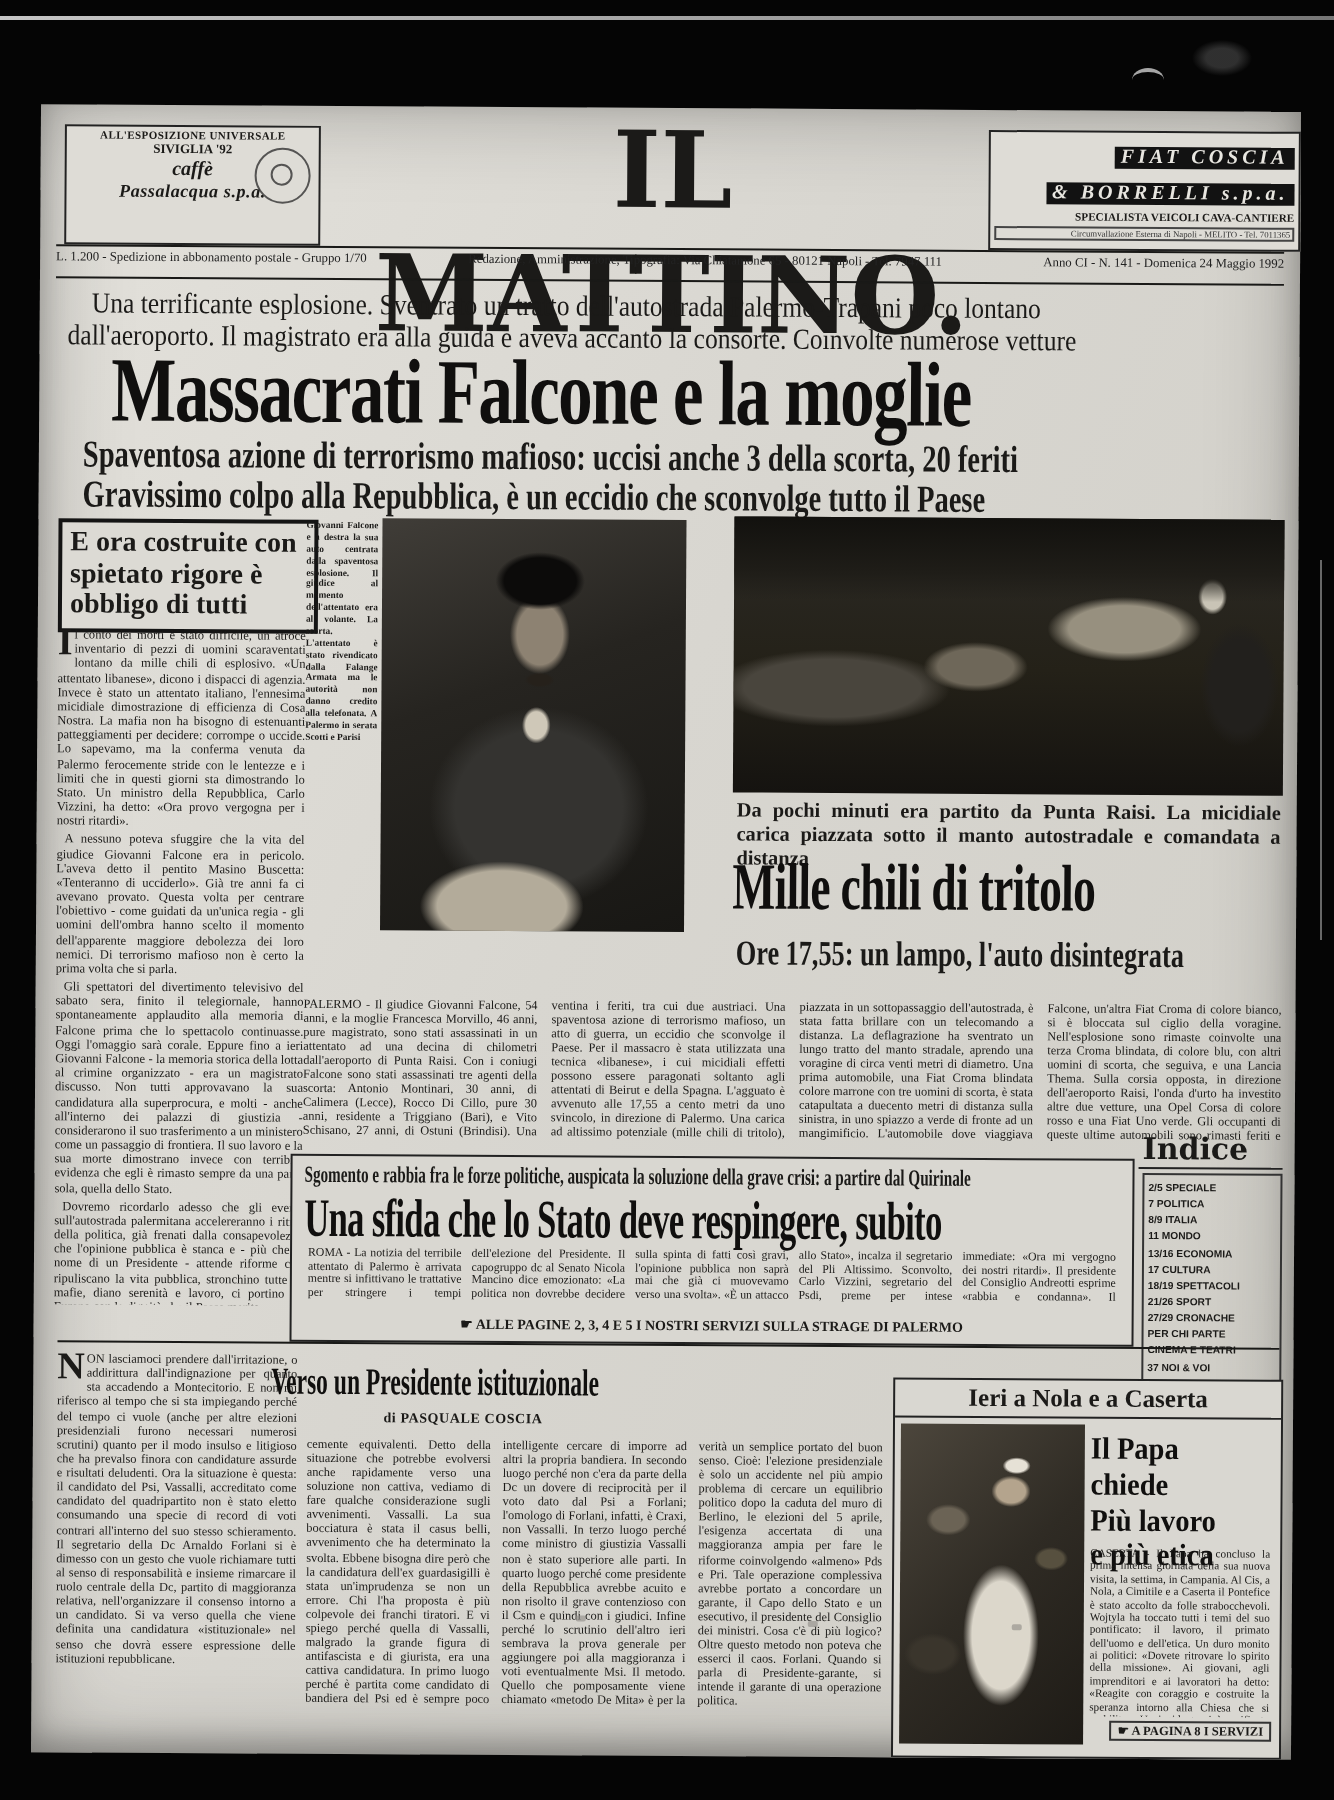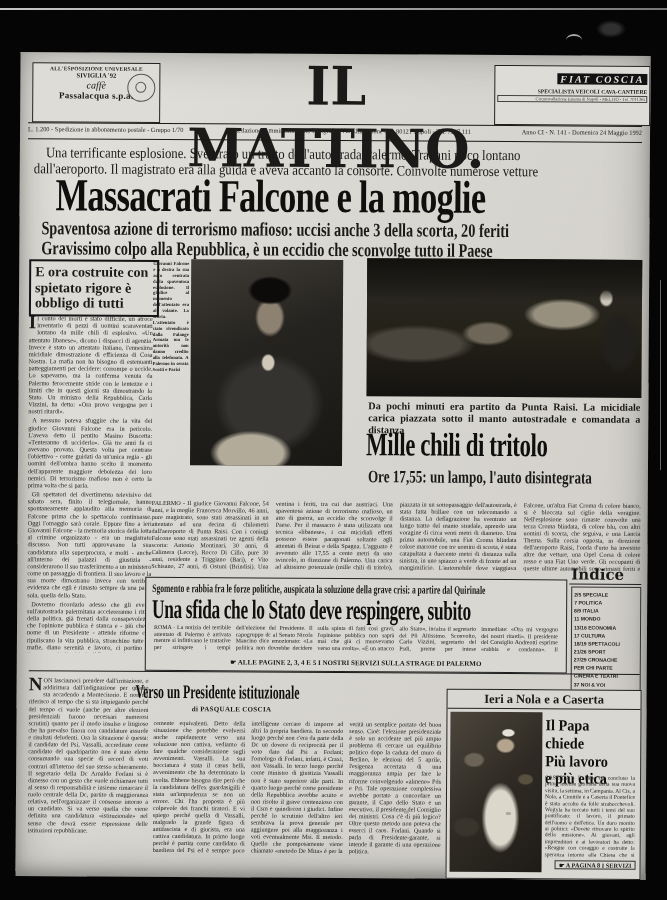--- a/index.html
+++ b/index.html
@@ -22,22 +22,22 @@
     box-shadow:inset 0 0 46px rgba(0,0,0,.28), inset 0 -6px 14px rgba(0,0,0,.25);
     transform:rotate(.35deg);transform-origin:50% 50%;
     color:#1b1a18;
   }
   .rule{background:#191917;height:1px;}
   .nowrap{white-space:nowrap;transform-origin:0 50%;}
   
   #ad-left{left:12px;top:10px;width:122px;height:54px;border:1px solid #222;padding:2px;text-align:center;background:#dedcd6;}
   #ad-left .l1{font-size:5.5px;font-weight:bold;letter-spacing:.2px;}
   #ad-left .l2{font-size:6.5px;font-weight:bold;}
-  #ad-left .coffee{font-size:10px;font-style:italic;font-weight:normal;margin-top:1px;}
-  #ad-left .l4{font-size:9px;font-weight:bold;letter-spacing:.3px;}
+  #ad-left .coffee{font-size:10px;font-style:italic;font-weight:bold;margin-top:1px;}
+  #ad-left .l4{font-size:9px;font-weight:bold;letter-spacing:.3px;font-style:italic;}
   #stamp{position:absolute;right:4px;top:10px;width:26px;height:26px;border:1.5px solid #333;border-radius:50%;opacity:.8;}
   #stamp:after{content:"";position:absolute;left:7px;top:7px;width:9px;height:9px;border:1px solid #333;border-radius:50%;}
   #masthead-title{left:138px;top:2px;width:356px;height:64px;text-align:center;font-weight:bold;font-size:51px;letter-spacing:0px;font-family:"DejaVu Serif",serif;transform:scaleY(1.04);}
   #ad-right{left:474px;top:10px;width:150px;height:54px;border:1px solid #222;padding:2px;text-align:right;background:#dedcd6;}
   #ad-right .blk{display:inline-block;background:#121212;color:#e8e6e0;font-weight:bold;font-style:italic;font-size:10px;letter-spacing:2px;padding:0 3px;margin-top:1px;}
   #ad-right .spec{font-size:5.6px;font-weight:bold;margin-top:2px;}
   #ad-right .addr{font-size:4.4px;border:1px solid #444;margin-top:1px;padding:0 1px;color:#333;}
   #rule-info-top{left:8px;top:70px;width:614px;}
   #rule-info-bot{left:8px;top:86px;width:614px;}
   #info-bar{left:8px;top:73px;width:614px;height:12px;font-size:6.4px;display:flex;justify-content:space-between;color:#222;}
@@ -128,20 +128,21 @@
     <div class="l2">SIVIGLIA '92</div>
     <div class="coffee">caffè</div>
     <div class="l4">Passalacqua s.p.a.</div>
     <div id="stamp"></div>
   </div>
 
   <div class="abs" id="masthead-title">IL MATTINO.</div>
 
   <div class="abs" id="ad-right">
     <div><span class="blk">FIAT COSCIA</span></div>
+    <div><span class="blk">&amp; BORRELLI s.p.a.</span></div>
     <div class="spec">SPECIALISTA VEICOLI CAVA-CANTIERE</div>
     <div class="addr">Circumvallazione Esterna di Napoli - MELITO - Tel. 7011365</div>
   </div>
 
   <div class="abs rule" id="rule-info-top"></div>
   <div class="abs" id="info-bar">
     <span>L. 1.200 - Spedizione in abbonamento postale - Gruppo 1/70</span>
     <span>Redazione, Amministrazione, Tipografia: Via Chiatamone 65 - 80121 Napoli - Tel. 7947.111</span>
     <span>Anno CI - N. 141 - Domenica 24 Maggio 1992</span>
   </div>

